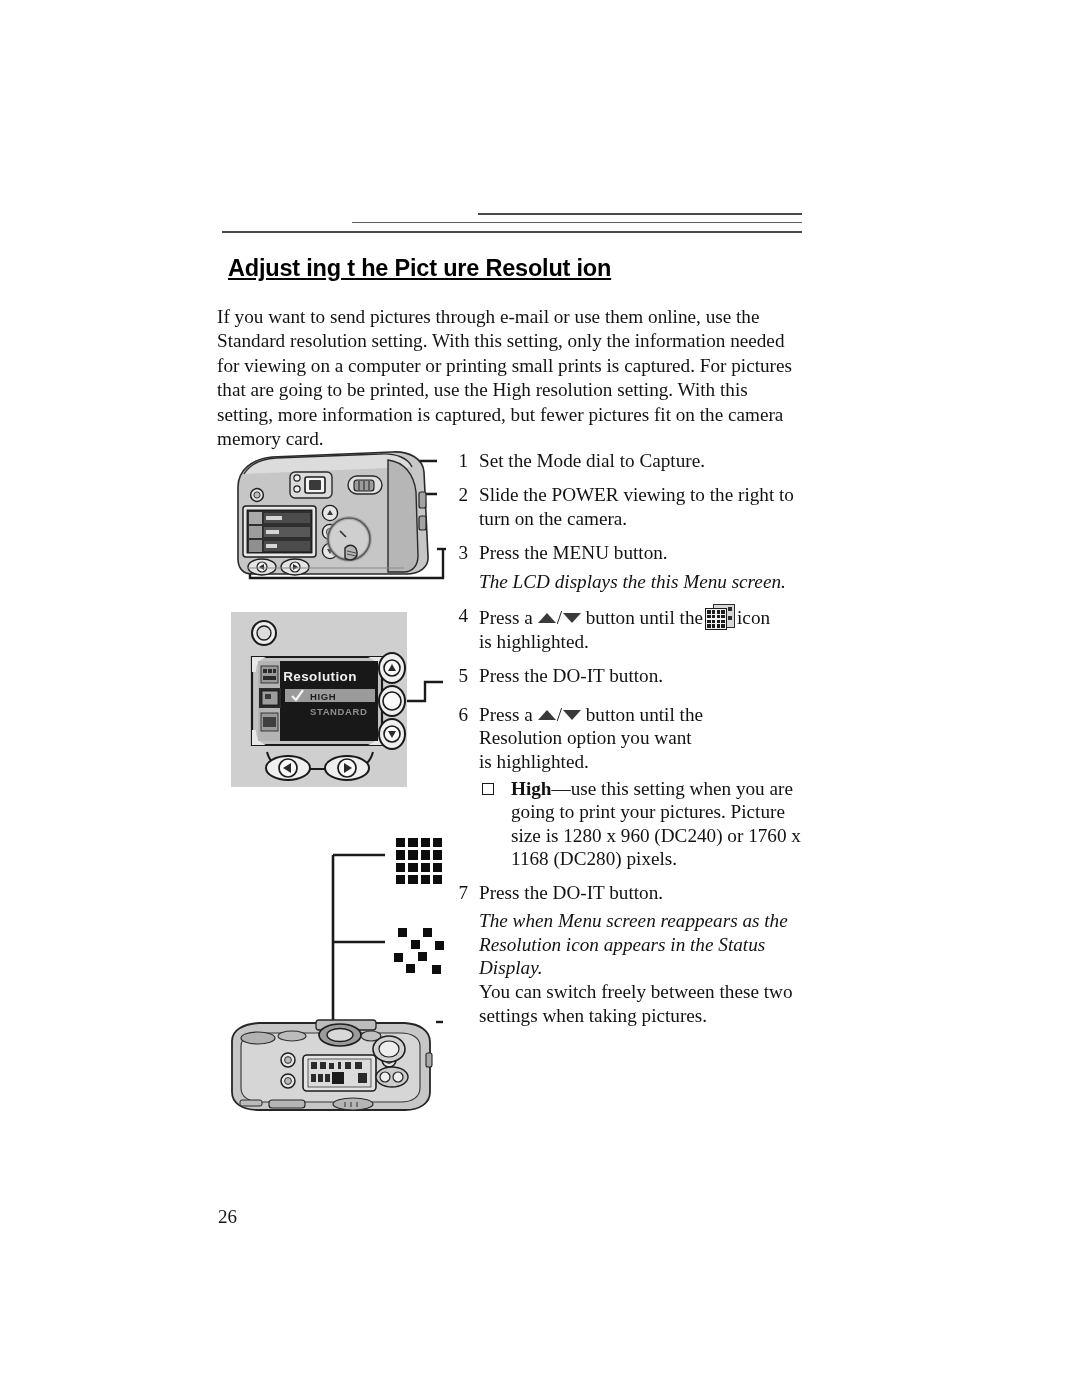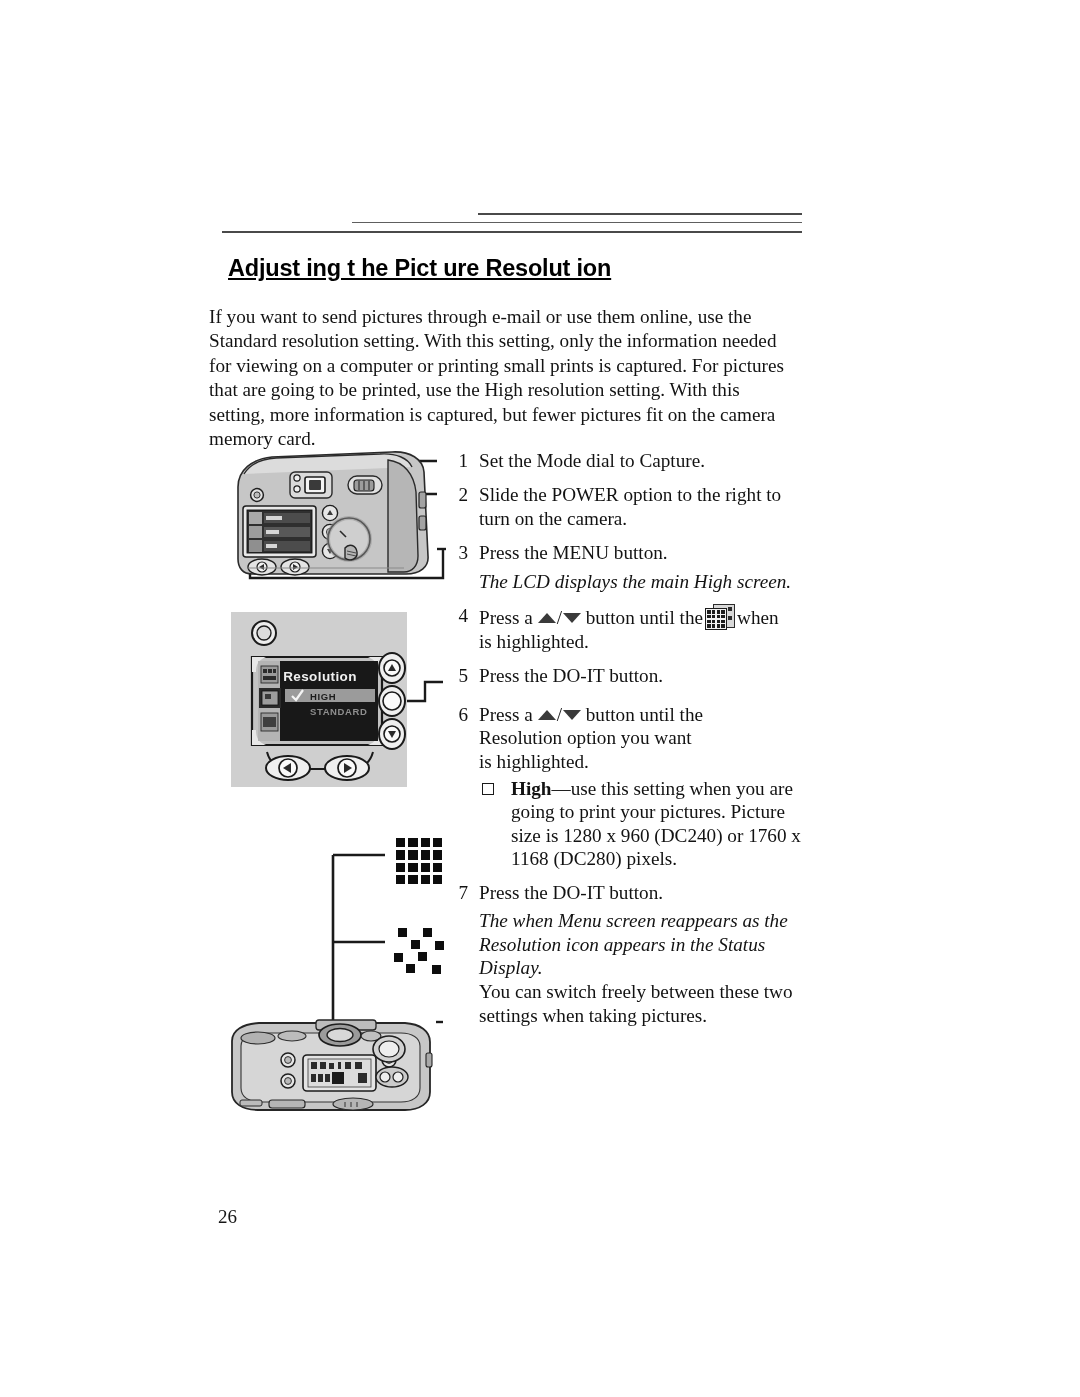--- a/index.html
+++ b/index.html
@@ -33,21 +33,21 @@
     font-weight: bold;
     font-size: 23.5px;
     letter-spacing: -0.2px;
     color: #000;
     text-decoration: underline;
   }
 
   
   .intro {
     position: absolute;
-    left: 209px;
+    left: 217px;
     top: 305px;
     width: 585px;
     font-size: 19.2px;
     line-height: 24.4px;
     text-align: left;
     color: #131313;
   }
 
   
   .steps {
@@ -443,30 +443,30 @@
 
   <div class="step">
     <span class="num">1</span>
     <span class="body">Set the Mode dial to Capture.</span>
   </div>
 
   <div class="spacer-s"></div>
 
   <div class="step">
     <span class="num">2</span>
-    <span class="body">Slide the POWER option to the right to turn on the camera.</span>
+    <span class="body">Slide the POWER viewing to the right to turn on the camera.</span>
   </div>
 
   <div class="spacer-s"></div>
 
   <div class="step">
     <span class="num">3</span>
     <span class="body">Press the MENU button.</span>
   </div>
-  <div class="note">The LCD displays the main High screen.</div>
+  <div class="note">The LCD displays the this Menu screen.</div>
 
   <div class="spacer-m"></div>
 
   <div class="step">
     <span class="num">4</span>
     <span class="body">
       <span>Press a</span>
       <span class="tri up"></span><span class="slash">/</span><span class="tri down"></span>
       <span>button until the</span><span class="icon-res-inline"><span class="sheetB"></span><span class="dotc"></span><span class="dotd"></span><span class="sheetA">
             <i></i>
@@ -478,21 +478,21 @@
             <i></i>
             <i></i>
             <i></i>
             <i></i>
             <i></i>
             <i></i>
             <i></i>
             <i></i>
             <i></i>
             <i></i>
-          </span></span><span>when</span>
+          </span></span><span>icon</span>
       <br>
       <span>is highlighted.</span>
     </span>
   </div>
 
   <div class="spacer-s"></div>
 
   <div class="step">
     <span class="num">5</span>
     <span class="body">Press the DO-IT button.</span>

